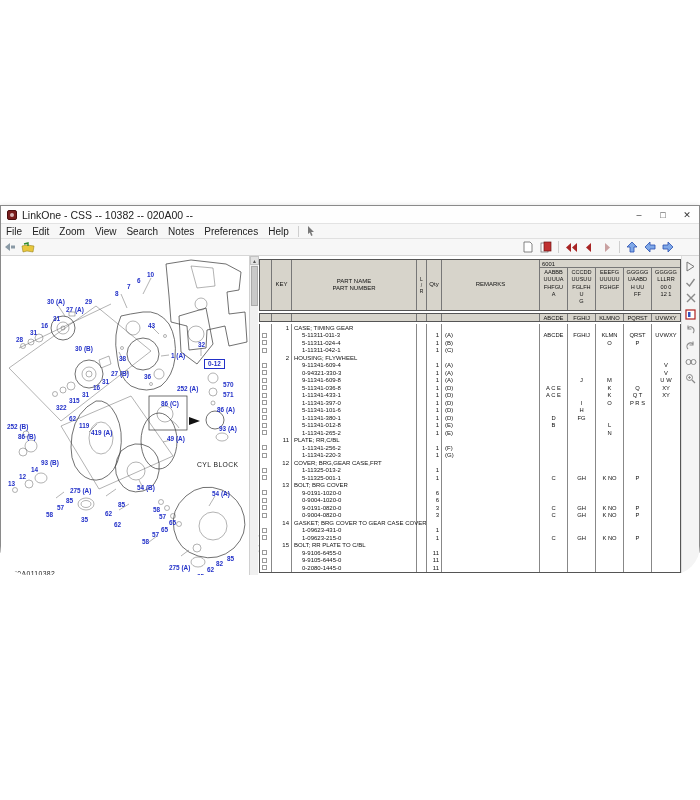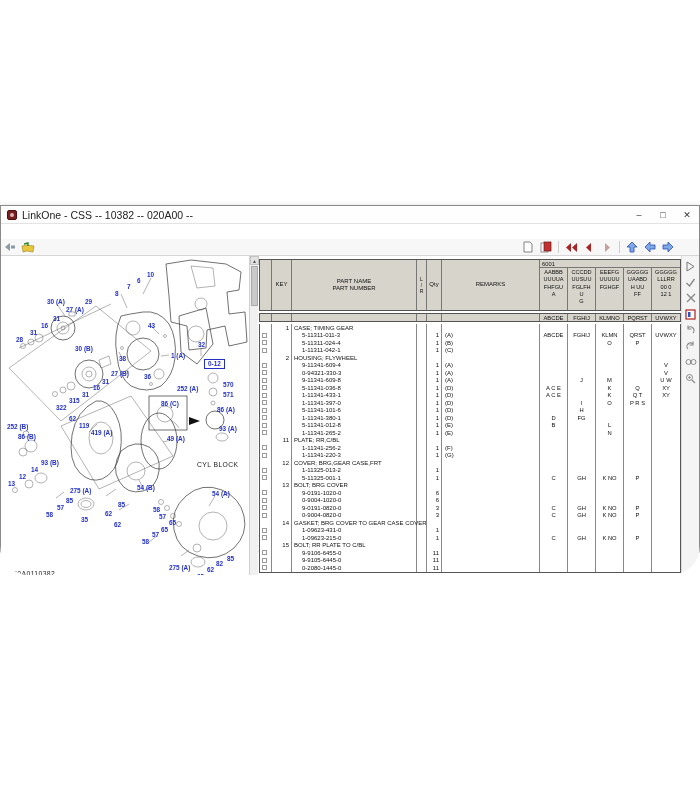--- a/index.html
+++ b/index.html
@@ -87,20 +87,38 @@
   <div id="titlebar">
     <span class="appico"></span>
     <span class="title">LinkOne - CSS -- 10382 -- 020A00 --</span>
     <span class="winbtns">
       <span>–</span>
       <span>□</span>
       <span>✕</span>
     </span>
   </div>
 
+  <div id="menubar">
+    <span class="menus">
+          <span>File</span>
+          <span>Edit</span>
+          <span>Zoom</span>
+          <span>View</span>
+          <span>Search</span>
+          <span>Notes</span>
+          <span>Preferences</span>
+          <span>Help</span>
+        </span>
+    <span class="msep"></span>
+    <span class="tico">
+      <svg width="9" height="10" viewBox="0 0 9 10">
+            <path d="M1,0 L7,6 L4.2,6 L5.6,9.3 L4.2,10 L2.8,6.6 L1,8 Z" fill="#777"></path>
+          </svg>
+    </span>
+  </div>
 
   <div id="toolbar">
     <span class="tico">
       <svg width="12" height="10" viewBox="0 0 12 10">
             <path d="M6,1 L1,5 L6,9 Z" fill="#8a9aa6"></path>
             <rect x="7" y="3.5" width="4" height="3" fill="#8a9aa6"></rect>
           </svg>
     </span>
     <span class="tico">
       <svg width="14" height="11" viewBox="0 0 14 11">

